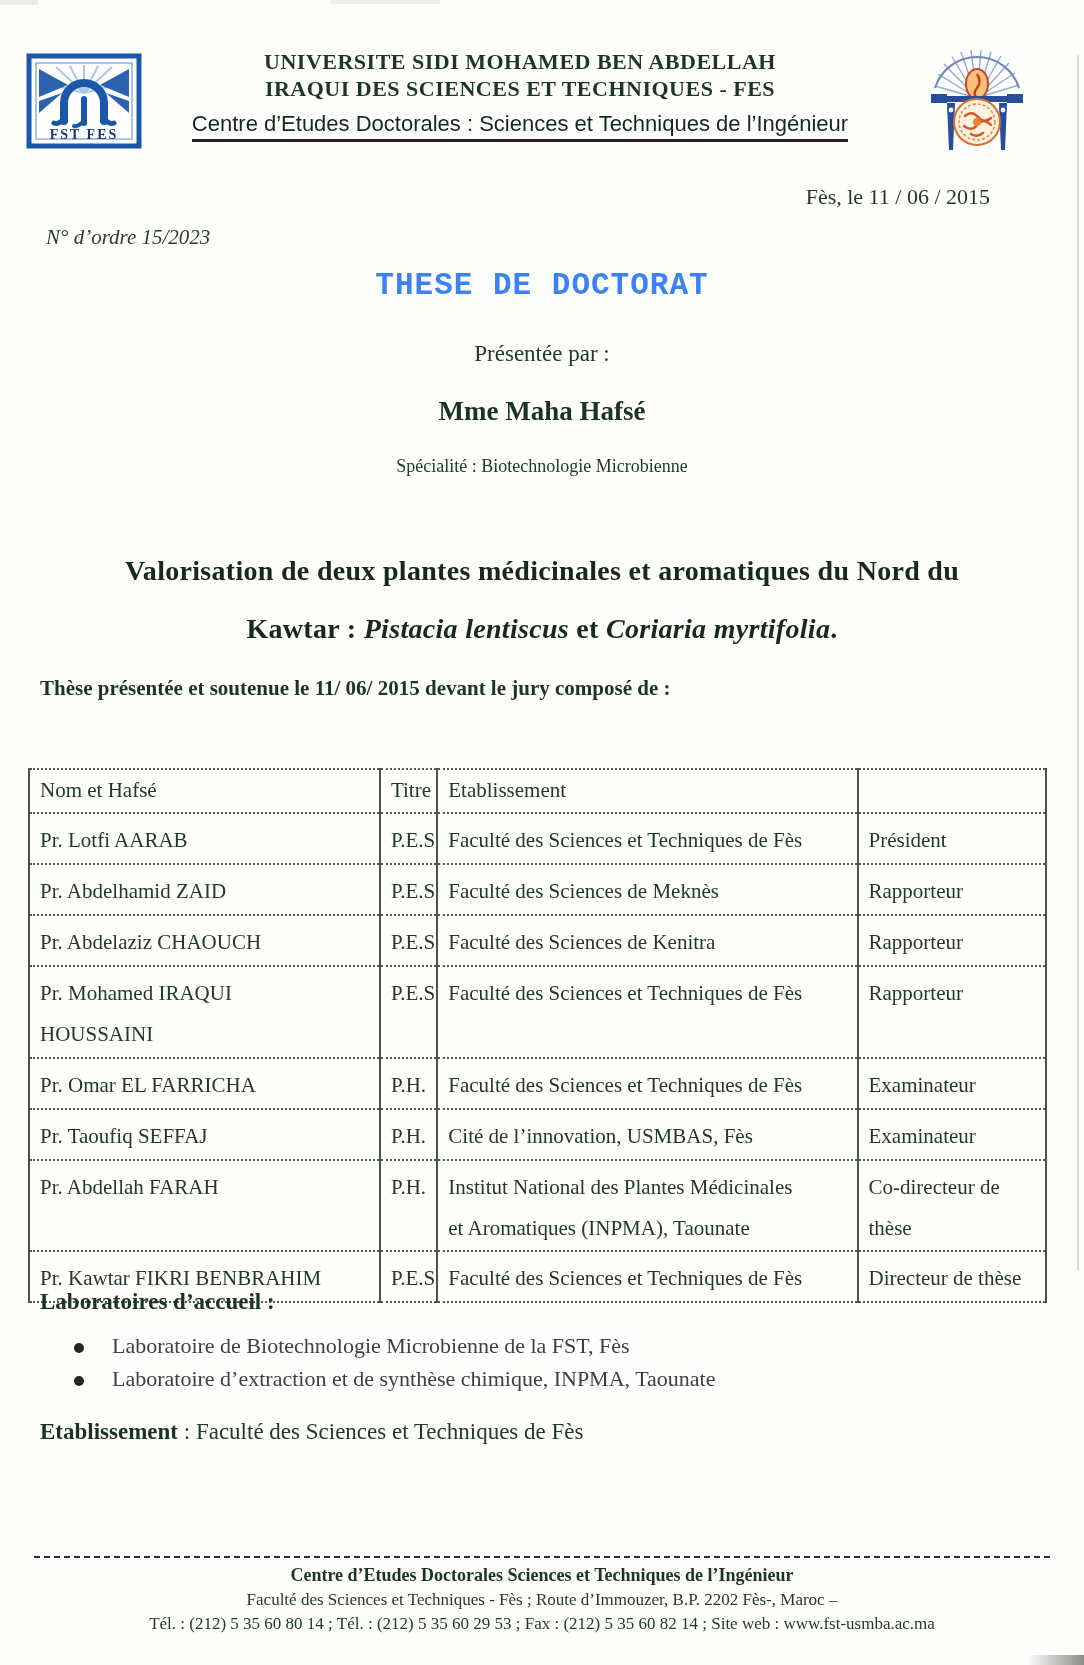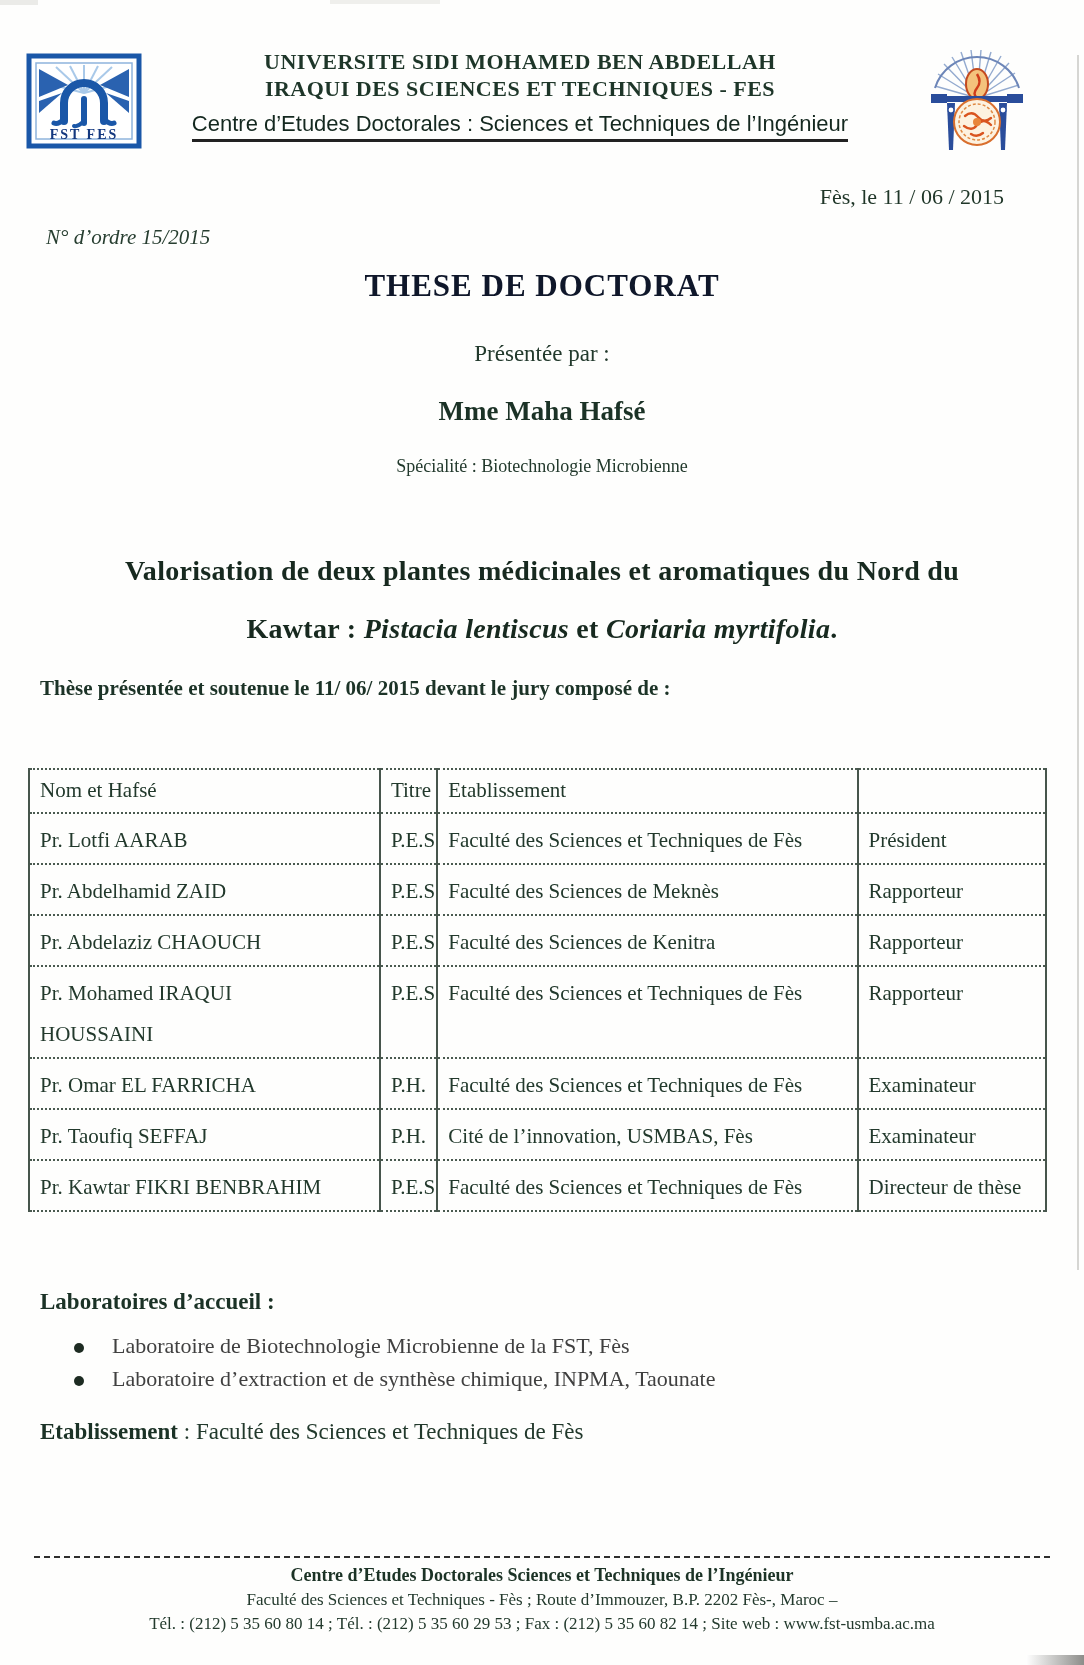--- a/index.html
+++ b/index.html
@@ -18,25 +18,25 @@
   }
   .hdr-line3{
     display:inline-block;margin-top:9px;
     font-family:"Liberation Sans", sans-serif;font-weight:normal;font-size:22px;color:#14281f;
     border-bottom:3px solid #222;padding-bottom:2px;
   }
   .logo-left{position:absolute;left:26px;top:53px;width:116px;height:96px;}
   .logo-right{position:absolute;left:925px;top:46px;width:104px;height:110px;}
 
   
-  .date-line{position:absolute;top:184px;right:80px;font-size:22px;color:#1f3628;font-family:Liberation Serif, serif;}
+  .date-line{position:absolute;top:184px;right:94px;font-size:22px;color:#1f3628;font-family:Liberation Serif, serif;}
   .order-line{position:absolute;top:225px;left:46px;font-size:21px;font-style:italic;color:#273e30;}
 
   
-  .doc-type{position:absolute;top:268px;font-weight:bold;font-size:31px;letter-spacing:1px;color:#0f172a;}
+  .doc-type{position:absolute;top:268px;font-weight:bold;font-size:31px;letter-spacing:1px;color:#3b82f6;font-family:Liberation Mono, monospace;}
   .presented{position:absolute;top:341px;font-size:23px;}
   .author{position:absolute;top:396px;font-weight:bold;font-size:27px;color:#1b3226;}
   .specialty{position:absolute;top:456px;font-size:18px;}
 
   .title-l1{position:absolute;top:555px;font-weight:bold;font-size:28px;color:#17291f;letter-spacing:.3px;}
   .title-l2{position:absolute;top:613px;font-weight:bold;font-size:28px;color:#17291f;letter-spacing:.3px;}
   .title-l2 .it{font-style:italic;}
   .defense{position:absolute;top:676px;left:40px;font-weight:bold;font-size:21px;color:#1c3327;}
 
   
@@ -153,21 +153,21 @@
     <g fill="none" stroke="#d9541f" stroke-width="2.4" stroke-linecap="round">
       <path d="M40,70 q7,-6 13,1 q6,7 13,1"></path>
       <path d="M39,80 q8,6 13,-1 q6,-8 14,0"></path>
       <path d="M46,88 q6,4 12,-1"></path>
     </g>
     <circle cx="52" cy="76" r="4" fill="#e8853a"></circle>
   </svg>
 </div>
 
 <div class="date-line">Fès, le 11 / 06 / 2015</div>
-<div class="order-line">N° d’ordre 15/2015</div>
+<div class="order-line">N° d’ordre 15/2023</div>
 
 <div class="doc-type ctr">THESE DE DOCTORAT</div>
 <div class="presented ctr">Présentée par :</div>
 <div class="author ctr">Mme Maha Hafsé</div>
 <div class="specialty ctr">Spécialité : Biotechnologie Microbienne</div>
 
 <div class="title-l1 ctr">Valorisation de deux plantes médicinales et aromatiques du Nord du</div>
 <div class="title-l2 ctr"><span>Kawtar : </span><span class="it">Pistacia lentiscus</span><span> et </span><span class="it">Coriaria myrtifolia</span><span>.</span></div>
 
 <div class="defense">Thèse présentée et soutenue le 11/ 06/ 2015 devant le jury composé de :</div>
@@ -217,20 +217,28 @@
       <td class="c-title">P.H.</td>
       <td>Faculté des Sciences et Techniques de Fès</td>
       <td>Examinateur</td>
     </tr>
     <tr class="reg">
       <td>Pr. Taoufiq SEFFAJ</td>
       <td class="c-title">P.H.</td>
       <td>Cité de l’innovation, USMBAS, Fès</td>
       <td>Examinateur</td>
     </tr>
+    <tr>
+      <td>Pr. Abdellah FARAH</td>
+      <td class="c-title">P.H.</td>
+      <td>Institut National des Plantes Médicinales
+et Aromatiques (INPMA), Taounate</td>
+      <td>Co-directeur de
+thèse</td>
+    </tr>
     <tr class="reg">
       <td>Pr. Kawtar FIKRI BENBRAHIM</td>
       <td class="c-title">P.E.S</td>
       <td>Faculté des Sciences et Techniques de Fès</td>
       <td>Directeur de thèse</td>
     </tr>
   </tbody>
     </table>
 </div>
 

